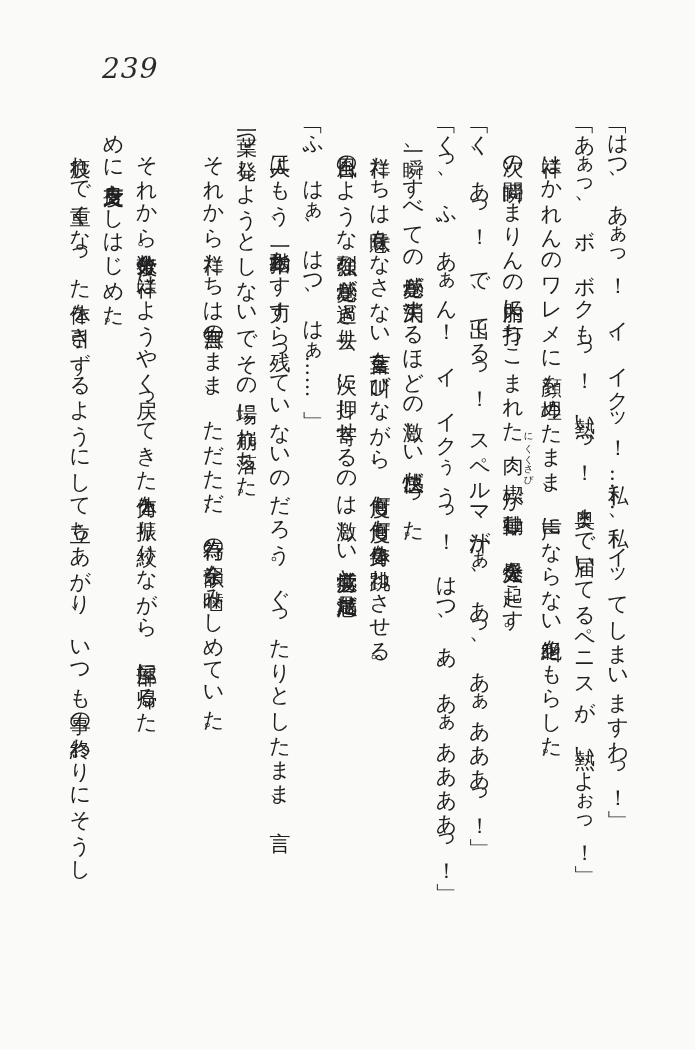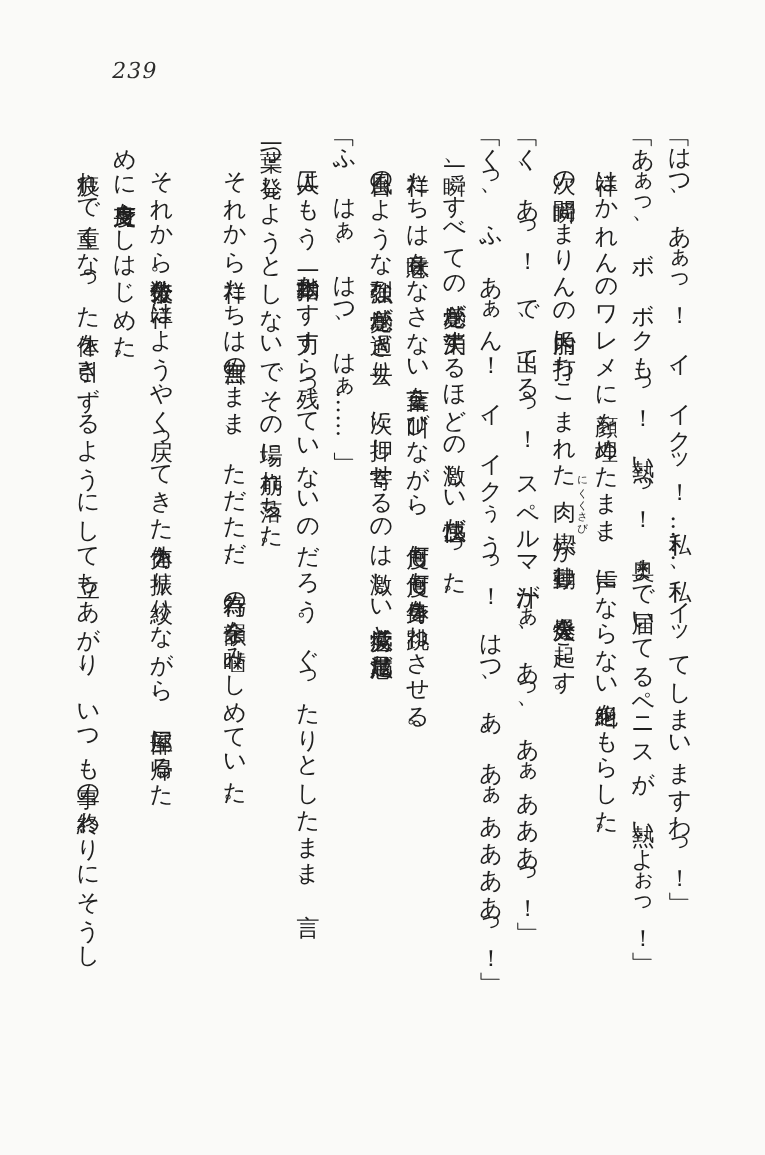--- a/index.html
+++ b/index.html
@@ -16,21 +16,21 @@
     position: relative;
     width: 695px;
     height: 1050px;
     background: #fafaf8;
     overflow: hidden;
   }
   .page-number {
     position: absolute;
     left: 102px;
     top: 52px;
-    font-size: 20px;
+    font-size: 28px;
     font-style: italic;
     color: #2b2b2b;
     letter-spacing: 1px;
   }
   .text-block {
     position: absolute;
     top: 120px;
     right: 61px;
     height: 834px;
     writing-mode: vertical-rl;

